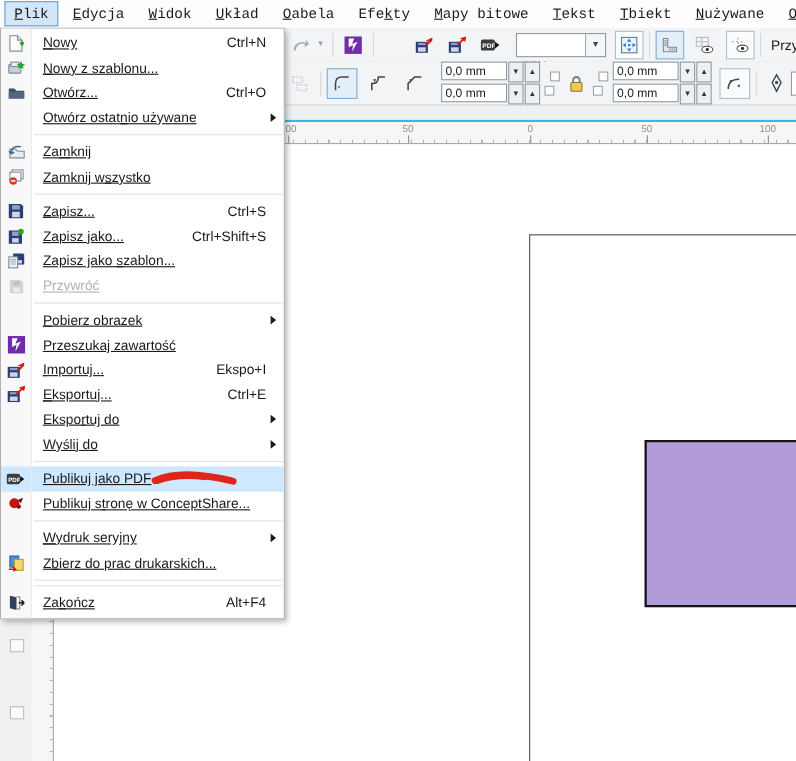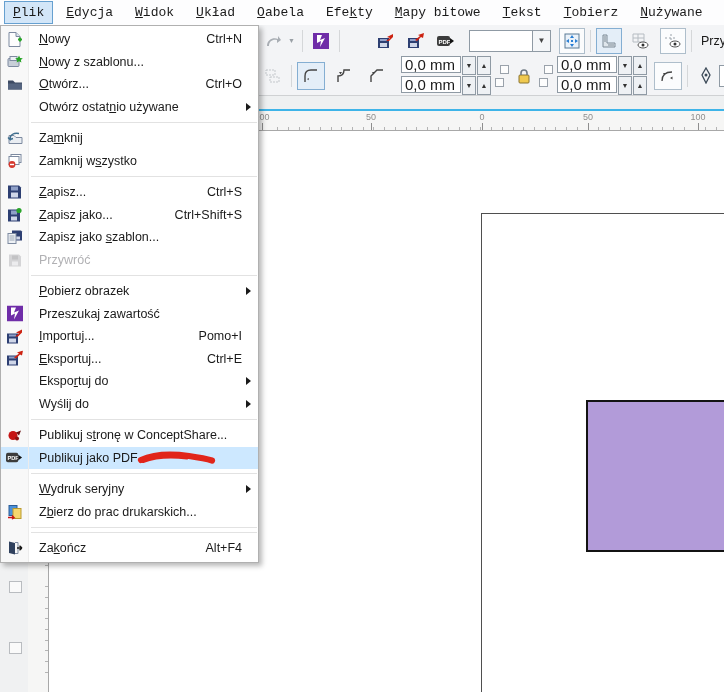--- a/index.html
+++ b/index.html
@@ -25,21 +25,21 @@
   .tbtn.framed{border:1px solid #aebecb;background:#fbfcfd;}
   .combo{height:20px;background:#fff;border:1px solid #8f9aa4;display:flex;align-items:center;
     font-size:11.5px;padding:0 5px;flex:none;}
   .combo .cval{flex:1;margin-top:40px;}
   .combo-arrow{width:17px;height:20px;border:1px solid #8f9aa4;border-left:none;background:#f4f6f8;
     display:flex;align-items:center;justify-content:center;font-size:8px;color:#444;flex:none;}
   .snap-label{font-size:12.5px;white-space:nowrap;margin-left:4px;}
   
   .spingroup{display:flex;flex-direction:column;gap:1px;flex:none;margin:0 2px;}
   .spinrow{display:flex;}
-  .spinfield{width:52px;height:15px;background:#fff;border:1px solid #8f9aa4;font-size:15px;
+  .spinfield{width:52px;height:15px;background:#fff;border:1px solid #8f9aa4;font-size:11px;
     display:flex;align-items:center;padding:0 3px;}
   .spinbtn{width:12px;height:17px;border:1px solid #8f9aa4;margin-left:1px;background:#eef1f4;
     display:flex;align-items:center;justify-content:center;font-size:7px;color:#333;}
   .cornerwidget{width:14px;height:26px;position:relative;flex:none;margin:0 2px;}
   .cornerwidget i{position:absolute;width:7px;height:7px;border:1px solid #9aa2ab;background:#fdfdfd;}
   .cornerwidget i.b{left:0;bottom:2px;}
   .cornerwidget i.t{right:0;top:2px;}
   
   .docstrip{position:absolute;left:0;top:95px;width:724px;height:14px;background:#eef0f1;z-index:1;}
   .blueline{position:absolute;left:0;top:109px;width:724px;height:2px;background:#3eb4e8;z-index:1;}
@@ -70,21 +70,21 @@
   .mrow .msc{margin-left:auto;padding-right:16px;}
   .mrow.has-sub::after{content:"";position:absolute;right:7px;top:50%;margin-top:-4px;
     border-left:5px solid #1a1a1a;border-top:4px solid transparent;border-bottom:4px solid transparent;}
   .mrow.disabled{color:#b1b1b4;}
   .mrow.highlight{background:#cde8ff;}
   .msep{height:1px;background:#e2e2e2;margin:4px 1px 4px 30px;}
   .micon{position:absolute;left:5px;top:50%;transform:translateY(-50%);width:17px;height:17px;
     display:flex;align-items:center;justify-content:center;}
   .micon svg{display:block;}
   .marker{position:absolute;left:136px;top:2px;width:80px;height:19px;pointer-events:none;}
-  .mlabel{white-space:nowrap;}
+  .mlabel{white-space:nowrap;text-decoration:underline;}
 </style>
 </head>
 <body>
 
 <div class="app">
 
   <div class="docstrip"></div>
   <div class="blueline"></div>
 
   <div class="hruler">
@@ -115,21 +115,21 @@
 
   <div class="menubar">
     <span class="mb-item active"><span></span><u>P</u><span>lik</span></span>
     <span class="mb-item"><span></span><u>E</u><span>dycja</span></span>
     <span class="mb-item"><span></span><u>W</u><span>idok</span></span>
     <span class="mb-item"><span></span><u>U</u><span>kład</span></span>
     <span class="mb-item"><span></span><u>O</u><span>abela</span></span>
     <span class="mb-item"><span>Efe</span><u>k</u><span>ty</span></span>
     <span class="mb-item"><span></span><u>M</u><span>apy bitowe</span></span>
     <span class="mb-item"><span></span><u>T</u><span>ekst</span></span>
-    <span class="mb-item"><span></span><u>T</u><span>obierz</span></span>
+    <span class="mb-item"><span></span><u>T</u><span>biekt</span></span>
     <span class="mb-item"><span></span><u>N</u><span>używane</span></span>
     <span class="mb-item"><span></span><u>O</u><span>kno</span></span>
     <span class="mb-item"><span>Pomo</span><u>c</u><span></span></span>
   </div>
 
   <div class="tb1">
     <div style="width:260px;flex:none;"></div>
     <span class="tbtn">
       <svg width="17" height="14" viewBox="0 0 17 14">
           <path d="M2 12 C2 5 9 3 13 5 L13 2 L16 6 L12 9 L12 6 C8 5 4 7 4 12 Z" fill="#a9aeb4"></path>
@@ -431,21 +431,21 @@
     <div class="mrow">
       <span class="micon">
           <svg width="17" height="16" viewBox="0 0 17 16">
             <rect x="1" y="5" width="11" height="10" fill="#2d3f72"></rect>
             <rect x="3" y="10" width="7" height="4" fill="#cfd6e8"></rect>
             <rect x="3" y="6" width="7" height="2" fill="#8fa0c8"></rect>
             <path d="M16 1 L10 4 L13 5 L9 8 L12 8 L16 4 Z" fill="#cc2211"></path>
           </svg>
         </span>
       <span class="mlabel"><span></span><u>I</u><span>mportuj...</span></span>
-      <span class="msc">Pomo+I</span>
+      <span class="msc">Ekspo+I</span>
     </div>
 
     <div class="mrow">
       <span class="micon">
           <svg width="17" height="16" viewBox="0 0 17 16">
             <rect x="1" y="5" width="11" height="10" fill="#2d3f72"></rect>
             <rect x="3" y="10" width="7" height="4" fill="#cfd6e8"></rect>
             <rect x="3" y="6" width="7" height="2" fill="#8fa0c8"></rect>
             <path d="M8 7 L13 3 L11 2 L17 0 L16 5 L14 4 L10 8 Z" fill="#cc2211"></path>
           </svg>
@@ -457,46 +457,46 @@
     <div class="mrow has-sub">
       <span class="mlabel"><span>Ekspo</span><u>r</u><span>tuj do</span></span>
     </div>
 
     <div class="mrow has-sub">
       <span class="mlabel"><span>Wyśli</span><u>j</u><span> do</span></span>
     </div>
 
     <div class="msep"></div>
 
-    <div class="mrow">
-      <span class="micon">
-          <svg width="15" height="14" viewBox="0 0 15 14">
-            <circle cx="6" cy="7" r="4.5" fill="#c61414"></circle>
-            <path d="M9 4 L14 2 L12 7 Z" fill="#6b1010"></path>
-            <circle cx="10" cy="10" r="2" fill="#8c1212"></circle>
-          </svg>
-        </span>
-      <span class="mlabel"><span>Publikuj s</span><u>t</u><span>ronę w ConceptShare...</span></span>
-    </div>
-
     <div class="mrow highlight">
       <span class="micon">
           <svg width="18" height="14" viewBox="0 0 18 14">
             <rect x="0" y="2" width="13" height="10" rx="2" fill="#3c3c3c"></rect>
             <text x="1.5" y="10" font-size="6" fill="#fff" font-family="sans-serif" font-weight="bold">PDF</text>
             <path d="M13 4 L17 7 L13 10 Z" fill="#111"></path>
           </svg>
         </span>
       <span class="mlabel"><span>Publikuj jako PDF</span><u></u><span></span></span>
       <svg class="marker" viewBox="0 0 80 19">
         <path d="M4 11 C 16 5.5, 34 4.5, 52 7 C 62 8.5, 70 10, 75 11.5" fill="none" stroke="#e1251b" stroke-width="6.2" stroke-linecap="round"></path>
         <path d="M6 12.5 C 18 8, 34 7, 50 9" fill="none" stroke="#e1251b" stroke-width="3" stroke-linecap="round"></path>
       </svg>
     </div>
 
+    <div class="mrow">
+      <span class="micon">
+          <svg width="15" height="14" viewBox="0 0 15 14">
+            <circle cx="6" cy="7" r="4.5" fill="#c61414"></circle>
+            <path d="M9 4 L14 2 L12 7 Z" fill="#6b1010"></path>
+            <circle cx="10" cy="10" r="2" fill="#8c1212"></circle>
+          </svg>
+        </span>
+      <span class="mlabel"><span>Publikuj s</span><u>t</u><span>ronę w ConceptShare...</span></span>
+    </div>
+
     <div class="msep"></div>
 
 
     <div class="mrow has-sub">
       <span class="mlabel"><span></span><u>W</u><span>ydruk seryjny</span></span>
     </div>
 
     <div class="mrow">
       <span class="micon">
           <svg width="16" height="15" viewBox="0 0 16 15">

